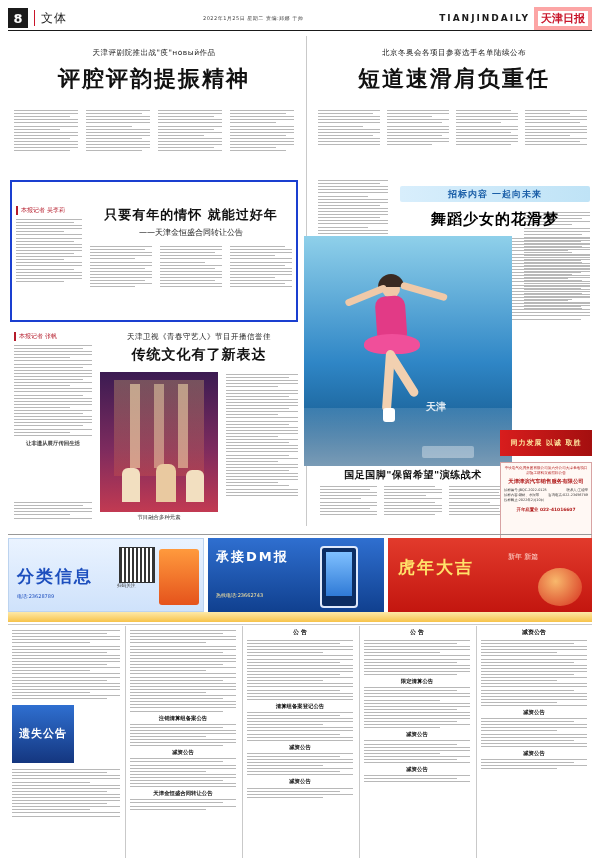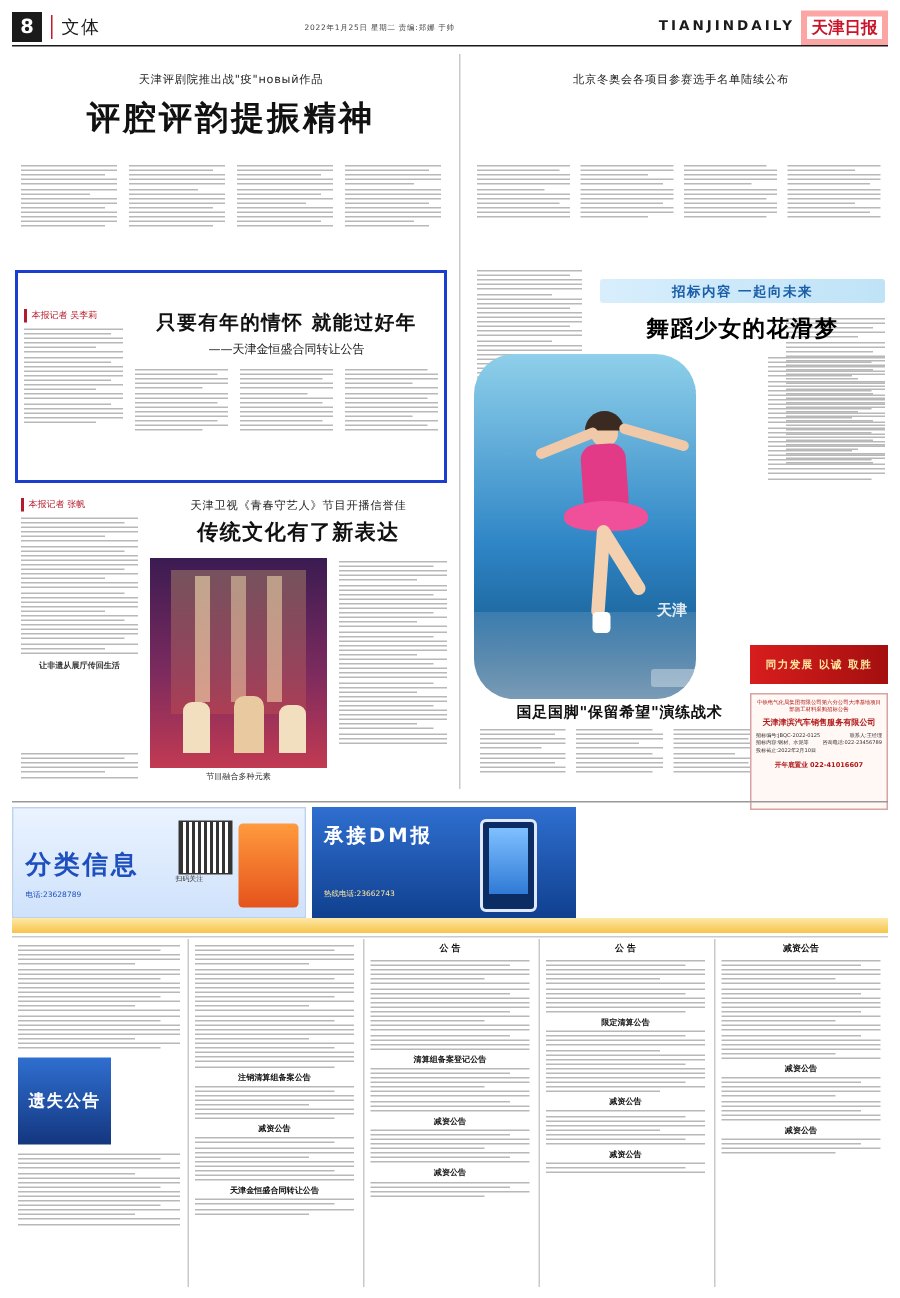--- a/index.html
+++ b/index.html
@@ -130,20 +130,21 @@
         <div class="ln l"></div>
         <div class="ln l"></div>
         <div class="ln l"></div>
         <div class="ln s"></div>
         <div class="ln m"></div>
     </div>
   </div>
 
   <div style="position:absolute;left:318px;top:48px;width:272px;">
     <div class="kicker">北京冬奥会各项目参赛选手名单陆续公布</div>
+    <div class="headline" style="margin-top:6px;">短道速滑肩负重任</div>
   </div>
 
   <div style="position:absolute;left:318px;top:108px;width:272px;display:flex;gap:7px;">
     <div style="width:62px" class="lines">
       <div class="ln l"></div>
         <div class="ln m"></div>
         <div class="ln l"></div>
         <div class="ln l"></div>
         <div class="ln l"></div>
         <div class="ln s"></div>
@@ -371,21 +372,21 @@
         </div>
       </div>
     </div>
   </div>
 
   <div style="position:absolute;left:400px;top:186px;width:190px;height:16px;background:linear-gradient(90deg,#d8eefc,#bfe3f6);border-radius:2px;display:flex;align-items:center;justify-content:center;">
     <span style="font-size:9px;font-weight:bold;color:#1b5fa8;letter-spacing:1px;">招标内容 一起向未来</span>
   </div>
   <div class="subhead" style="position:absolute;left:400px;top:210px;width:190px;font-size:15px;color:#000000;">舞蹈少女的花滑梦</div>
 
-  <div class="figbox" style="left:316px;top:236px;width:148px;height:230px;background:linear-gradient(180deg,#8fd0ea,#2f86c6 55%,#0d4a7a);border-radius:27px;">
+  <div class="figbox" style="left:304px;top:236px;width:208px;height:230px;background:linear-gradient(180deg,#8fd0ea,#2f86c6 55%,#0d4a7a);">
     <div style="position:absolute;left:0;bottom:0;width:100%;height:58px;background:linear-gradient(180deg,rgba(255,255,255,.12),rgba(255,255,255,.45));"></div>
 
     <div style="position:absolute;left:78px;top:44px;width:18px;height:18px;border-radius:50%;background:#f0c9a8;"></div>
     <div style="position:absolute;left:74px;top:38px;width:26px;height:13px;border-radius:13px 13px 0 0;background:#3a2a22;"></div>
     <div style="position:absolute;left:72px;top:60px;width:30px;height:44px;background:#e23a86;border-radius:10px 10px 6px 6px;transform:rotate(-4deg);"></div>
     <div style="position:absolute;left:60px;top:98px;width:56px;height:20px;background:#f04f9a;border-radius:50% 50% 40% 40%;"></div>
     <div style="position:absolute;left:40px;top:56px;width:44px;height:7px;background:#f0c9a8;transform:rotate(-22deg);border-radius:4px;"></div>
     <div style="position:absolute;left:96px;top:52px;width:48px;height:7px;background:#f0c9a8;transform:rotate(16deg);border-radius:4px;"></div>
     <div style="position:absolute;left:80px;top:114px;width:9px;height:62px;background:#f2d0b0;transform:rotate(4deg);border-radius:5px;"></div>
     <div style="position:absolute;left:94px;top:112px;width:9px;height:52px;background:#f2d0b0;transform:rotate(-32deg);border-radius:5px;"></div>
@@ -604,20 +605,25 @@
     </div>
 
     <div style="position:absolute;left:200px;top:0;width:176px;height:74px;background:linear-gradient(180deg,#2f6fd0,#10408f);box-sizing:border-box;">
       <div style="position:absolute;left:8px;top:10px;font-size:13px;font-weight:bold;color:#fff;letter-spacing:2px;">承接DM报</div>
       <div style="position:absolute;left:8px;top:54px;font-size:5px;color:#ffe9a0;">热线电话:23662743</div>
       <div style="position:absolute;left:112px;top:8px;width:34px;height:58px;background:#0c2d63;border:2px solid #dfe9fb;border-radius:4px;">
         <div style="margin:4px;height:44px;background:linear-gradient(180deg,#7fc0ff,#2f7ad6);"></div>
       </div>
     </div>
 
+    <div style="position:absolute;left:380px;top:0;width:204px;height:74px;" class="redband">
+      <div style="position:absolute;left:10px;top:18px;font-size:17px;font-weight:bold;color:#ffe26a;letter-spacing:2px;">虎年大吉</div>
+      <div style="position:absolute;left:120px;top:14px;font-size:7px;color:#ffd9d0;line-height:10px;">新年 新篇</div>
+      <div style="position:absolute;left:150px;top:30px;width:44px;height:38px;border-radius:50%;background:radial-gradient(circle at 40% 35%,#ffd27a,#d8321f);opacity:.85"></div>
+    </div>
   </div>
 
   <div class="adband yellowband" style="top:612px;height:10px;"></div>
 
   <div class="hrule" style="left:8px;top:624px;width:584px;"></div>
 
   <div class="colrule" style="left:125px;top:626px;height:232px;"></div>
   <div class="colrule" style="left:242px;top:626px;height:232px;"></div>
   <div class="colrule" style="left:359px;top:626px;height:232px;"></div>
   <div class="colrule" style="left:476px;top:626px;height:232px;"></div>

